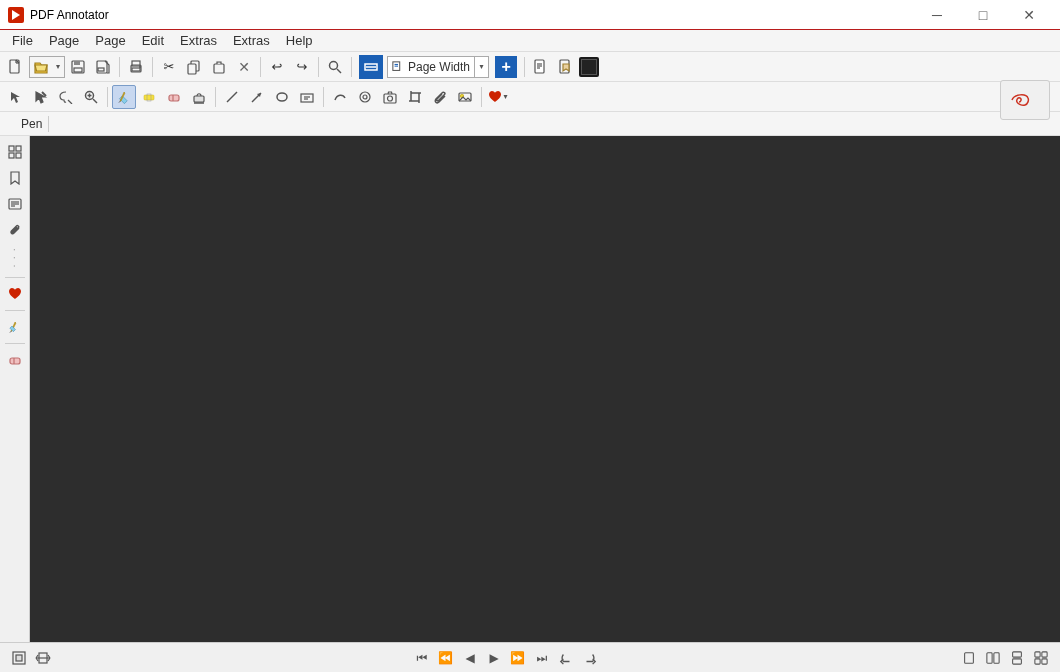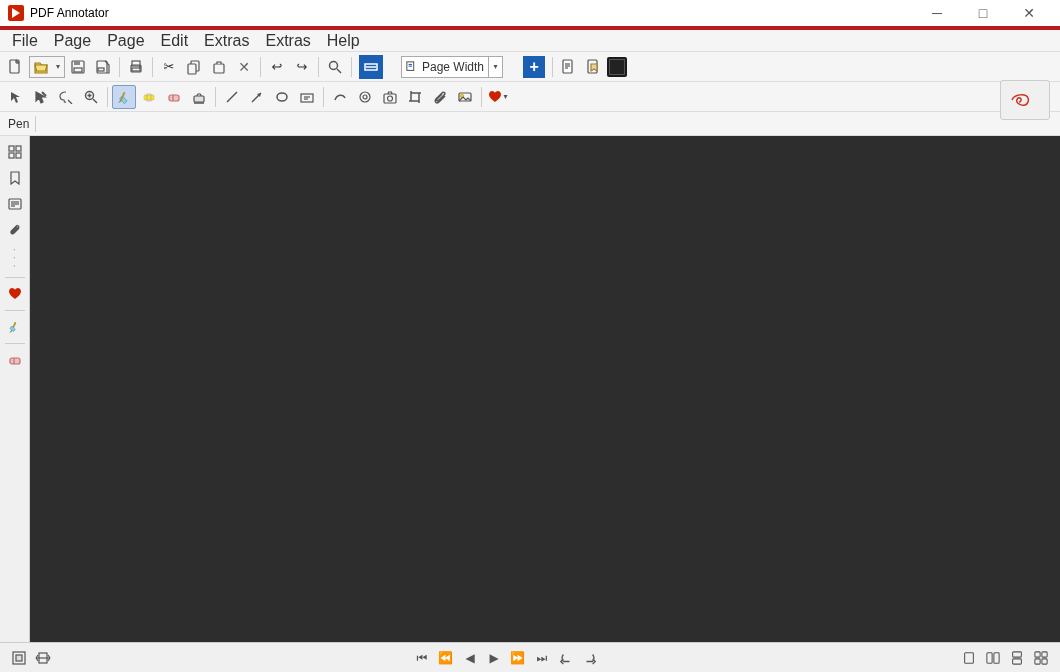--- a/index.html
+++ b/index.html
@@ -5,39 +5,39 @@
     * { margin: 0; padding: 0; box-sizing: border-box; }
     body { width: 1060px; height: 672px; overflow: hidden; font-family: 'Segoe UI', Arial, sans-serif; font-size: 12px; background: #f0f0f0; user-select: none; }
 
     
     #titlebar {
       height: 30px;
       background: #fff;
       display: flex;
       align-items: center;
       justify-content: space-between;
-      border-bottom: 4px solid #b91c1c;
+      border-bottom: 1px solid #b91c1c;
       padding: 0 8px;
     }
     #titlebar-left { display: flex; align-items: center; gap: 6px; }
     #titlebar-logo { width: 16px; height: 16px; background: #cc2200; border-radius: 2px; display: flex; align-items: center; justify-content: center; }
     #titlebar-logo svg { width: 12px; height: 12px; }
     #titlebar-controls { display: flex; gap: 0; }
     .title-btn { width: 46px; height: 30px; display: flex; align-items: center; justify-content: center; cursor: pointer; color: #555; font-size: 14px; }
 
     
     #menubar {
       height: 22px;
       background: #f5f5f5;
       display: flex;
       align-items: center;
       border-bottom: 1px solid #ddd;
       padding: 0 4px;
     }
-    .menu-item { padding: 2px 8px; cursor: pointer; color: #333; font-size: 16px; }
+    .menu-item { padding: 2px 8px; cursor: pointer; color: #333; font-size: 13px; }
 
     
     #toolbar1 {
       height: 30px;
       background: #f5f5f5;
       display: flex;
       align-items: center;
       border-bottom: 1px solid #ddd;
       padding: 0 4px;
       gap: 1px;
@@ -57,21 +57,21 @@
       width: 24px; height: 24px;
       display: flex; align-items: center; justify-content: center;
       cursor: pointer; border: 1px solid transparent; border-radius: 2px;
       color: #333; font-size: 13px;
     }
     .tb-btn.active { background: #c8d8f0; border-color: #7a9cc8; }
     .tb-sep { width: 1px; height: 20px; background: #ccc; margin: 0 3px; }
 
     
     #page-width-area {
-      display: flex; align-items: center; gap: 18px; margin: 0 3px;
+      display: flex; align-items: center; gap: 4px; margin: 0 3px;
     }
     #zoom-bar-btn {
       width: 24px; height: 24px;
       display: flex; align-items: center; justify-content: center;
       cursor: pointer; border: 1px solid transparent;
       background: #1a5fb4; color: #fff; font-size: 11px; font-weight: bold;
     }
     #page-width-plus {
       width: 22px; height: 22px; background: #1a5fb4; color: #fff;
       display: flex; align-items: center; justify-content: center;
@@ -422,21 +422,21 @@
 
   <div class="tb-btn" title="Favorites" style="display:flex;align-items:center;">
     <svg viewBox="0 0 14 14" width="14" height="14" fill="#cc2200">
       <path d="M7 12 C7 12 1 8 1 4.5 C1 2.5 2.5 1 4 1 C5.2 1 6.3 1.8 7 2.8 C7.7 1.8 8.8 1 10 1 C11.5 1 13 2.5 13 4.5 C13 8 7 12 7 12 Z"></path>
     </svg>
     <span style="font-size:8px;color:#555;margin-left:1px;">▾</span>
   </div>
 </div>
 
 <div id="pen-label-area">
-  <span style="font-size:12px;color:#333;">Pen</span>
+  <span style="font-size:12px;color:#333;margin-left:13px;">Pen</span>
   <div class="tb-sep-v" style="display:inline-block;width:1px;height:16px;background:#ccc;margin:0 6px;"></div>
 </div>
 
 <div id="left-sidebar">
   <div class="sb-btn" title="Thumbnails">
     <svg viewBox="0 0 14 14" width="14" height="14" fill="none" stroke="#555" stroke-width="1.2">
       <rect x="1" y="1" width="5" height="5"></rect>
       <rect x="8" y="1" width="5" height="5"></rect>
       <rect x="1" y="8" width="5" height="5"></rect>
       <rect x="8" y="8" width="5" height="5"></rect>

